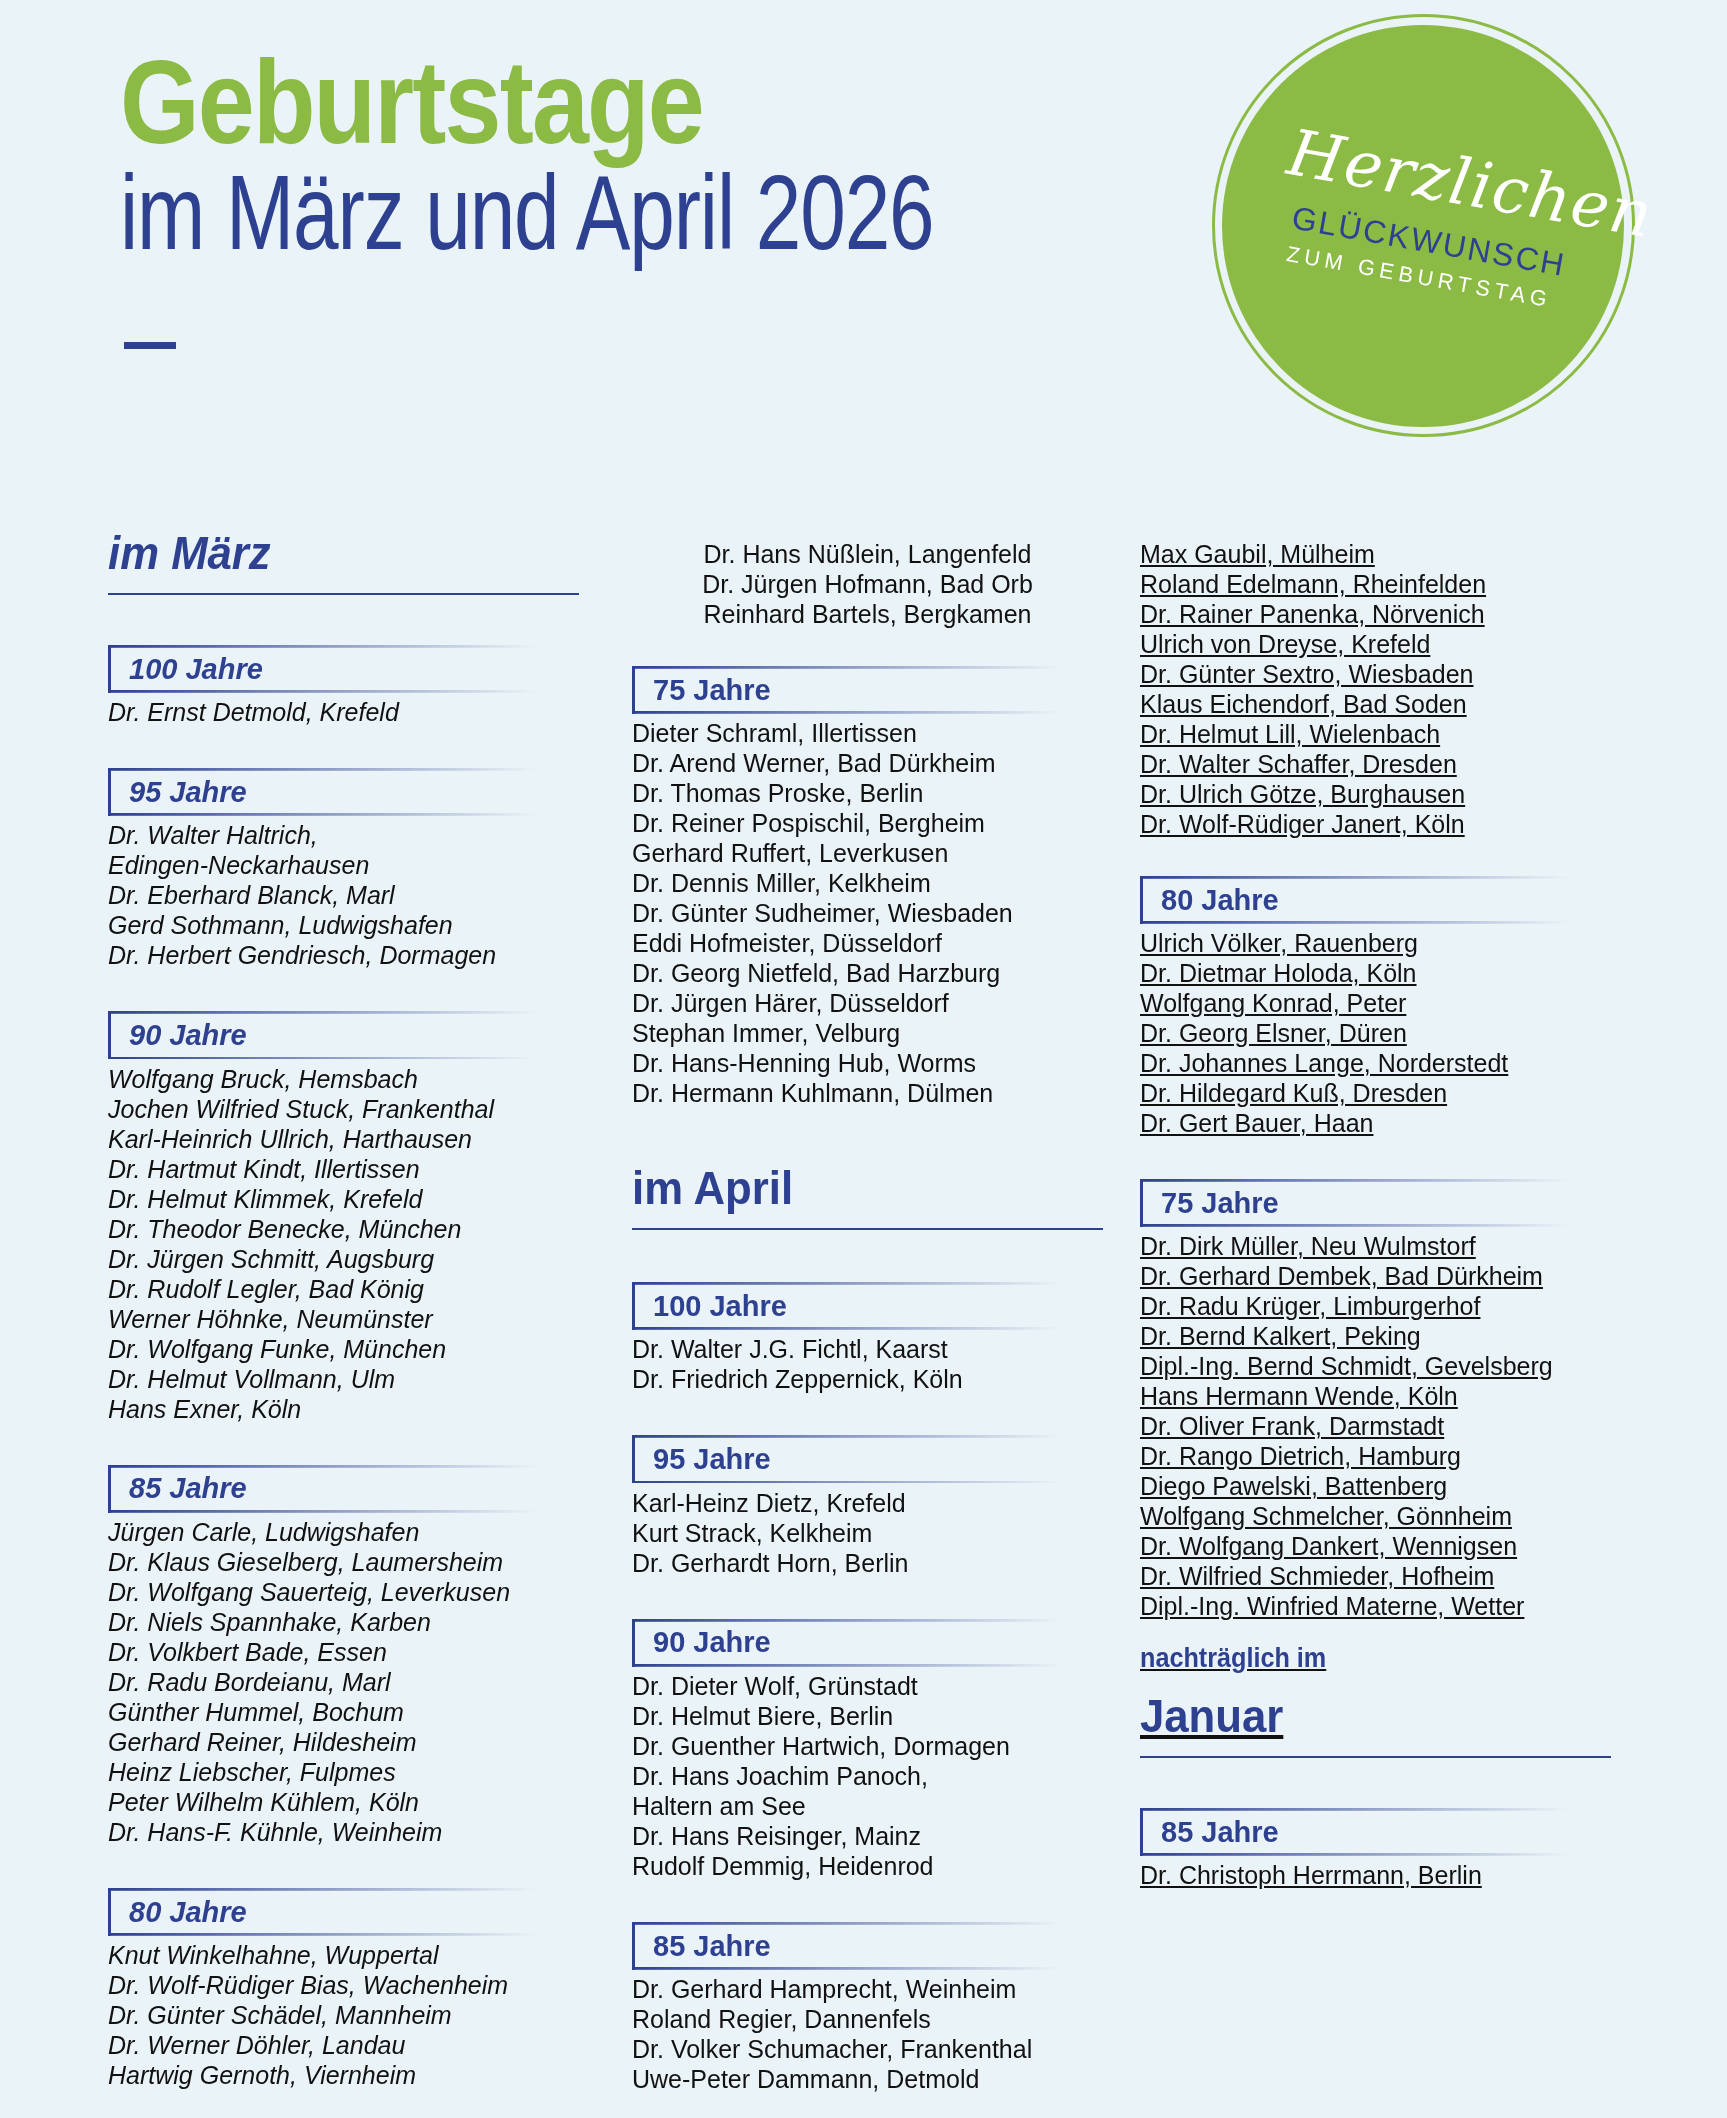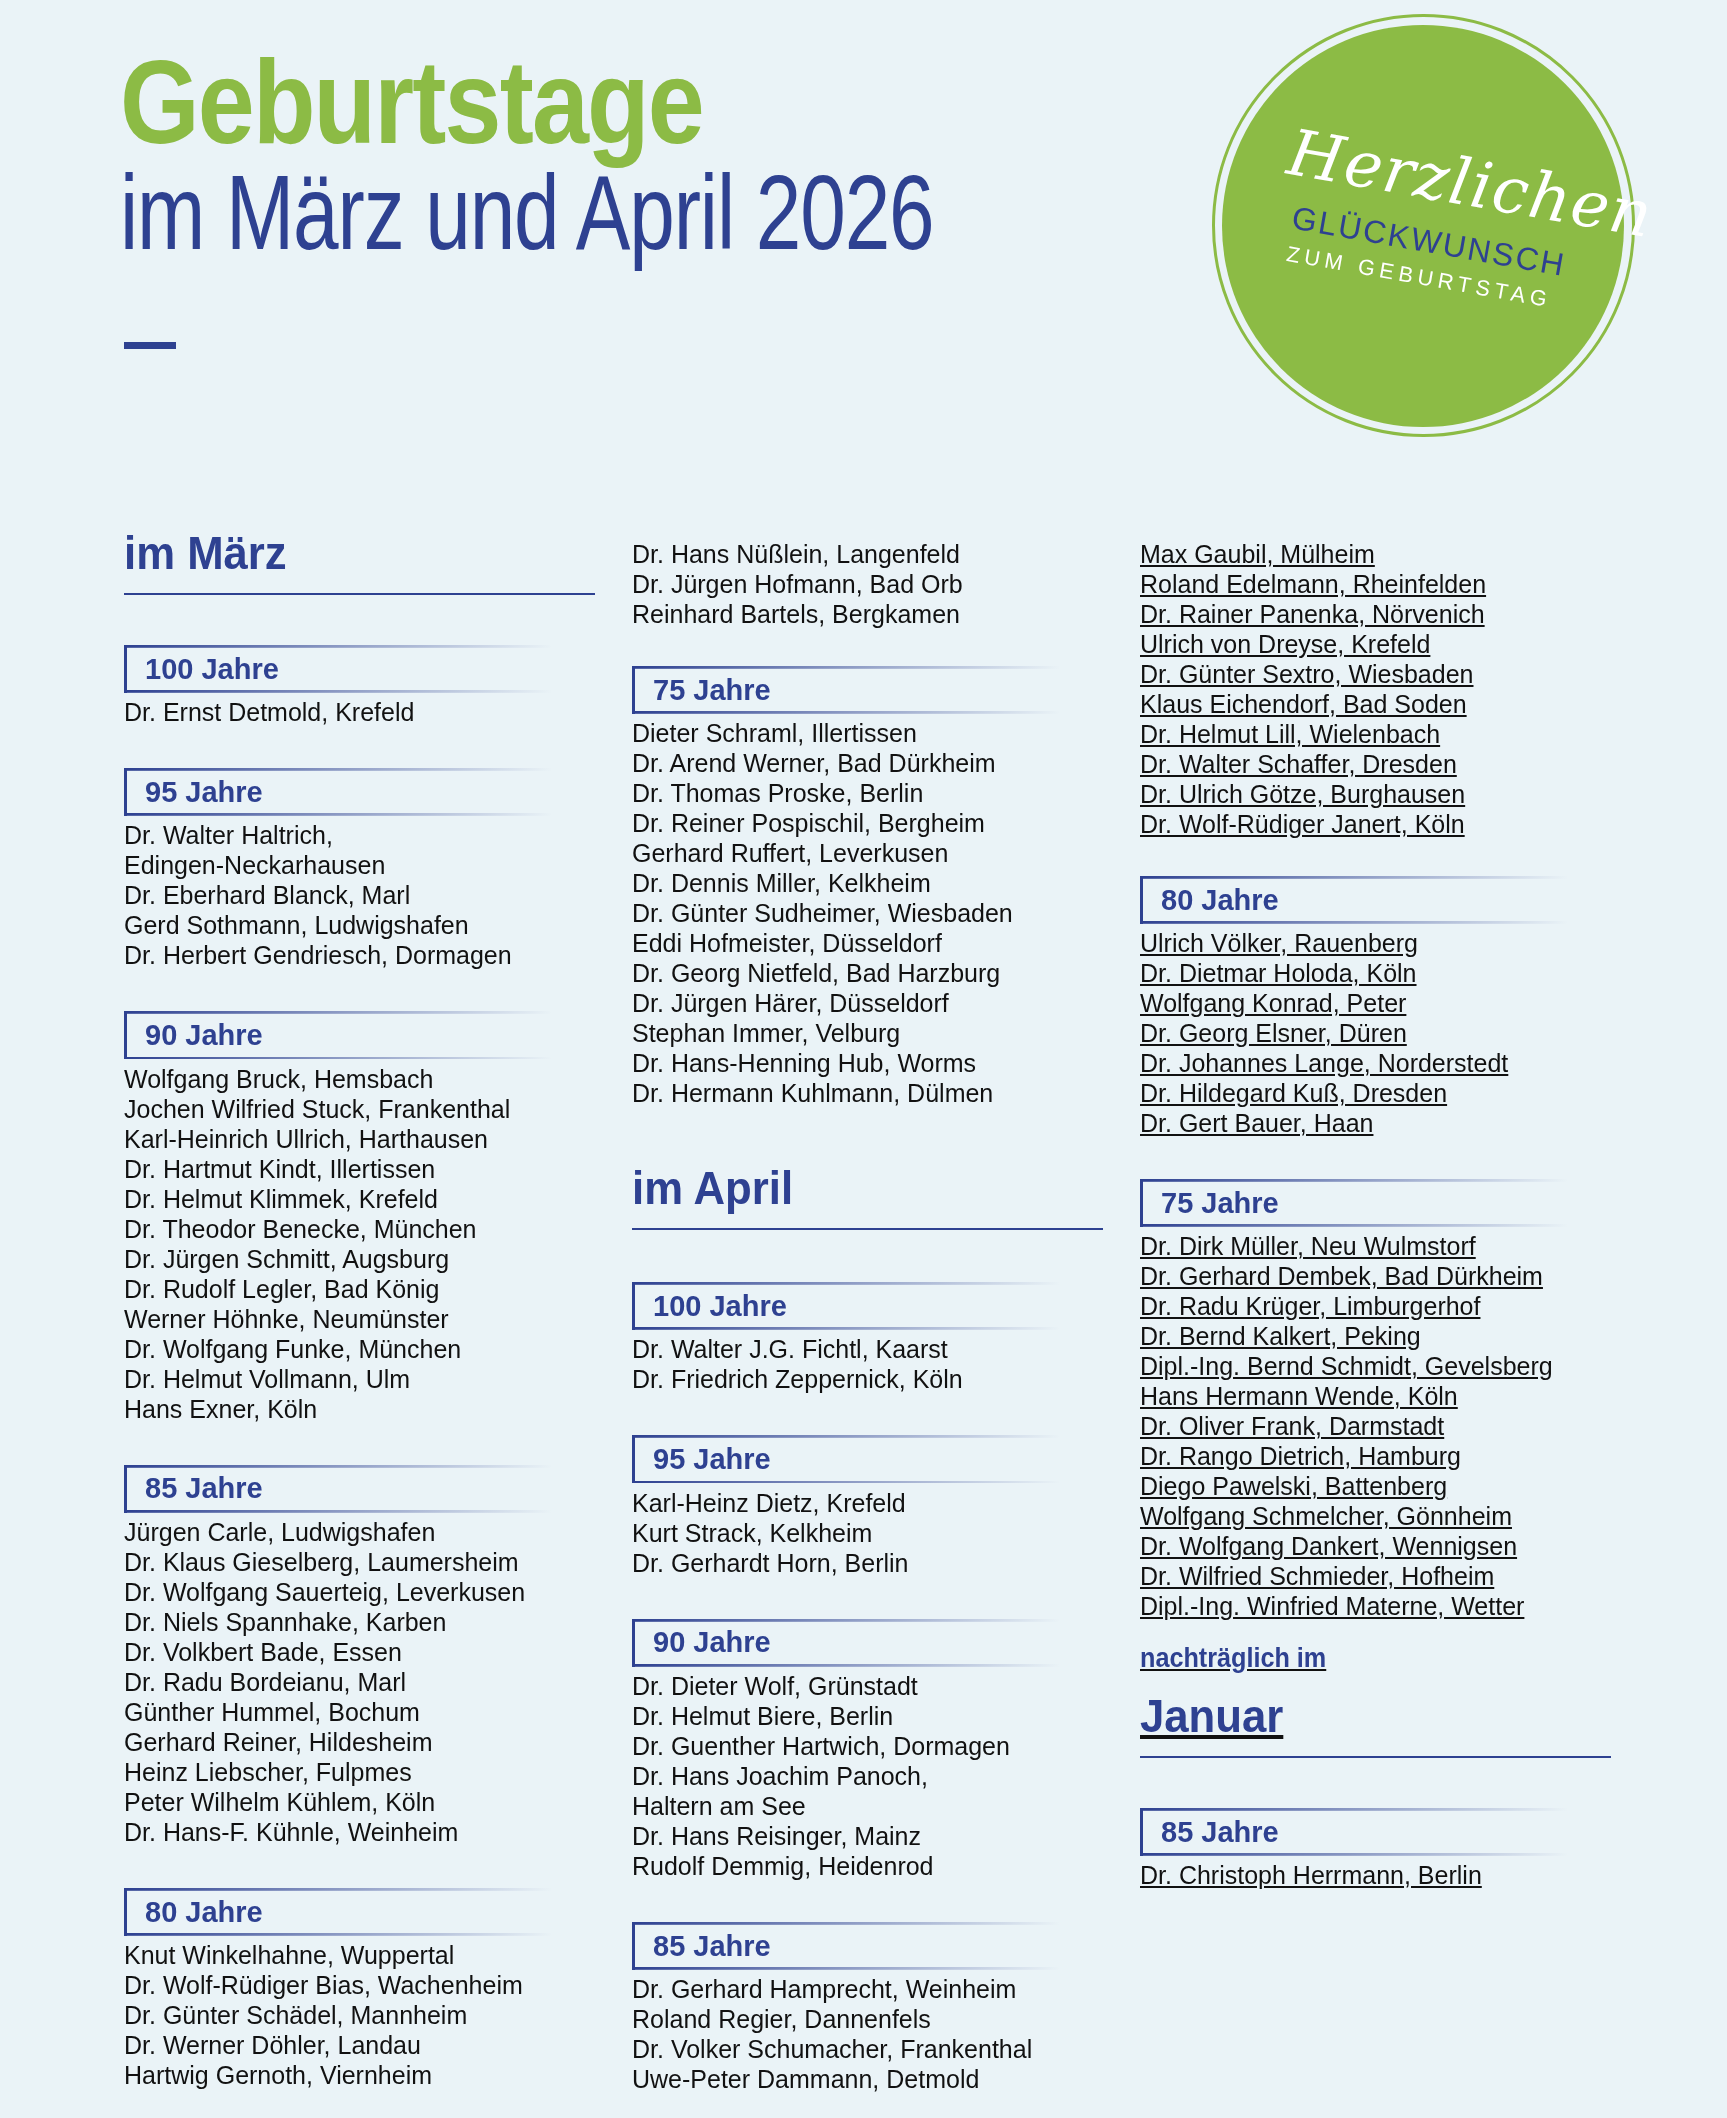--- a/index.html
+++ b/index.html
@@ -63,21 +63,21 @@
     font-size: 32px; color: #2E4191; letter-spacing: 2.1px; line-height: 1;
   }
   .badge-sub {
     position: absolute; left: 42px; top: 241px; width: 328px;
     text-align: center;
     font-family: "Liberation Sans", sans-serif;
     font-size: 21.7px; color: #ffffff; letter-spacing: 4.9px; line-height: 1;
   }
   
   .col { position: absolute; top: 0; }
-  .col-1 { left: 124px; width: 471px; }
+  .col-1 { left: 108px; width: 471px; font-style: italic; }
   .col-2 { left: 632px; width: 471px; }
   .col-3 { left: 1140px; width: 471px; }
   .month-head {
     font-weight: bold; color: #2E4191;
     font-size: 46px; line-height: 1;
     margin: 0;
     transform: scaleX(0.95); transform-origin: left;
   }
   .month-rule { height: 2.1px; background: #2E4191; margin: 0; }
   .late-label {
@@ -190,21 +190,21 @@
           <li>Dr. Wolf-Rüdiger Bias, Wachenheim</li>
           <li>Dr. Günter Schädel, Mannheim</li>
           <li>Dr. Werner Döhler, Landau</li>
           <li>Hartwig Gernoth, Viernheim</li>
         </ul>
       </div>
     </div>
 </div>
 
 <div class="col col-2" style="top:539px;">
-  <ul class="names" id="march-cont80" style="margin-top:0;">
+  <ul class="names" id="march-cont80" style="margin-top:0;text-align:center;">
       <li>Dr. Hans Nüßlein, Langenfeld</li>
       <li>Dr. Jürgen Hofmann, Bad Orb</li>
       <li>Reinhard Bartels, Bergkamen</li>
     </ul>
   <div id="march-g75" style="margin-top:37px;">
       <div class="group" style="margin-bottom: 57px;">
         <div class="age-box">
           <span class="age-label">75 Jahre</span>
         </div>
         <ul class="names">

